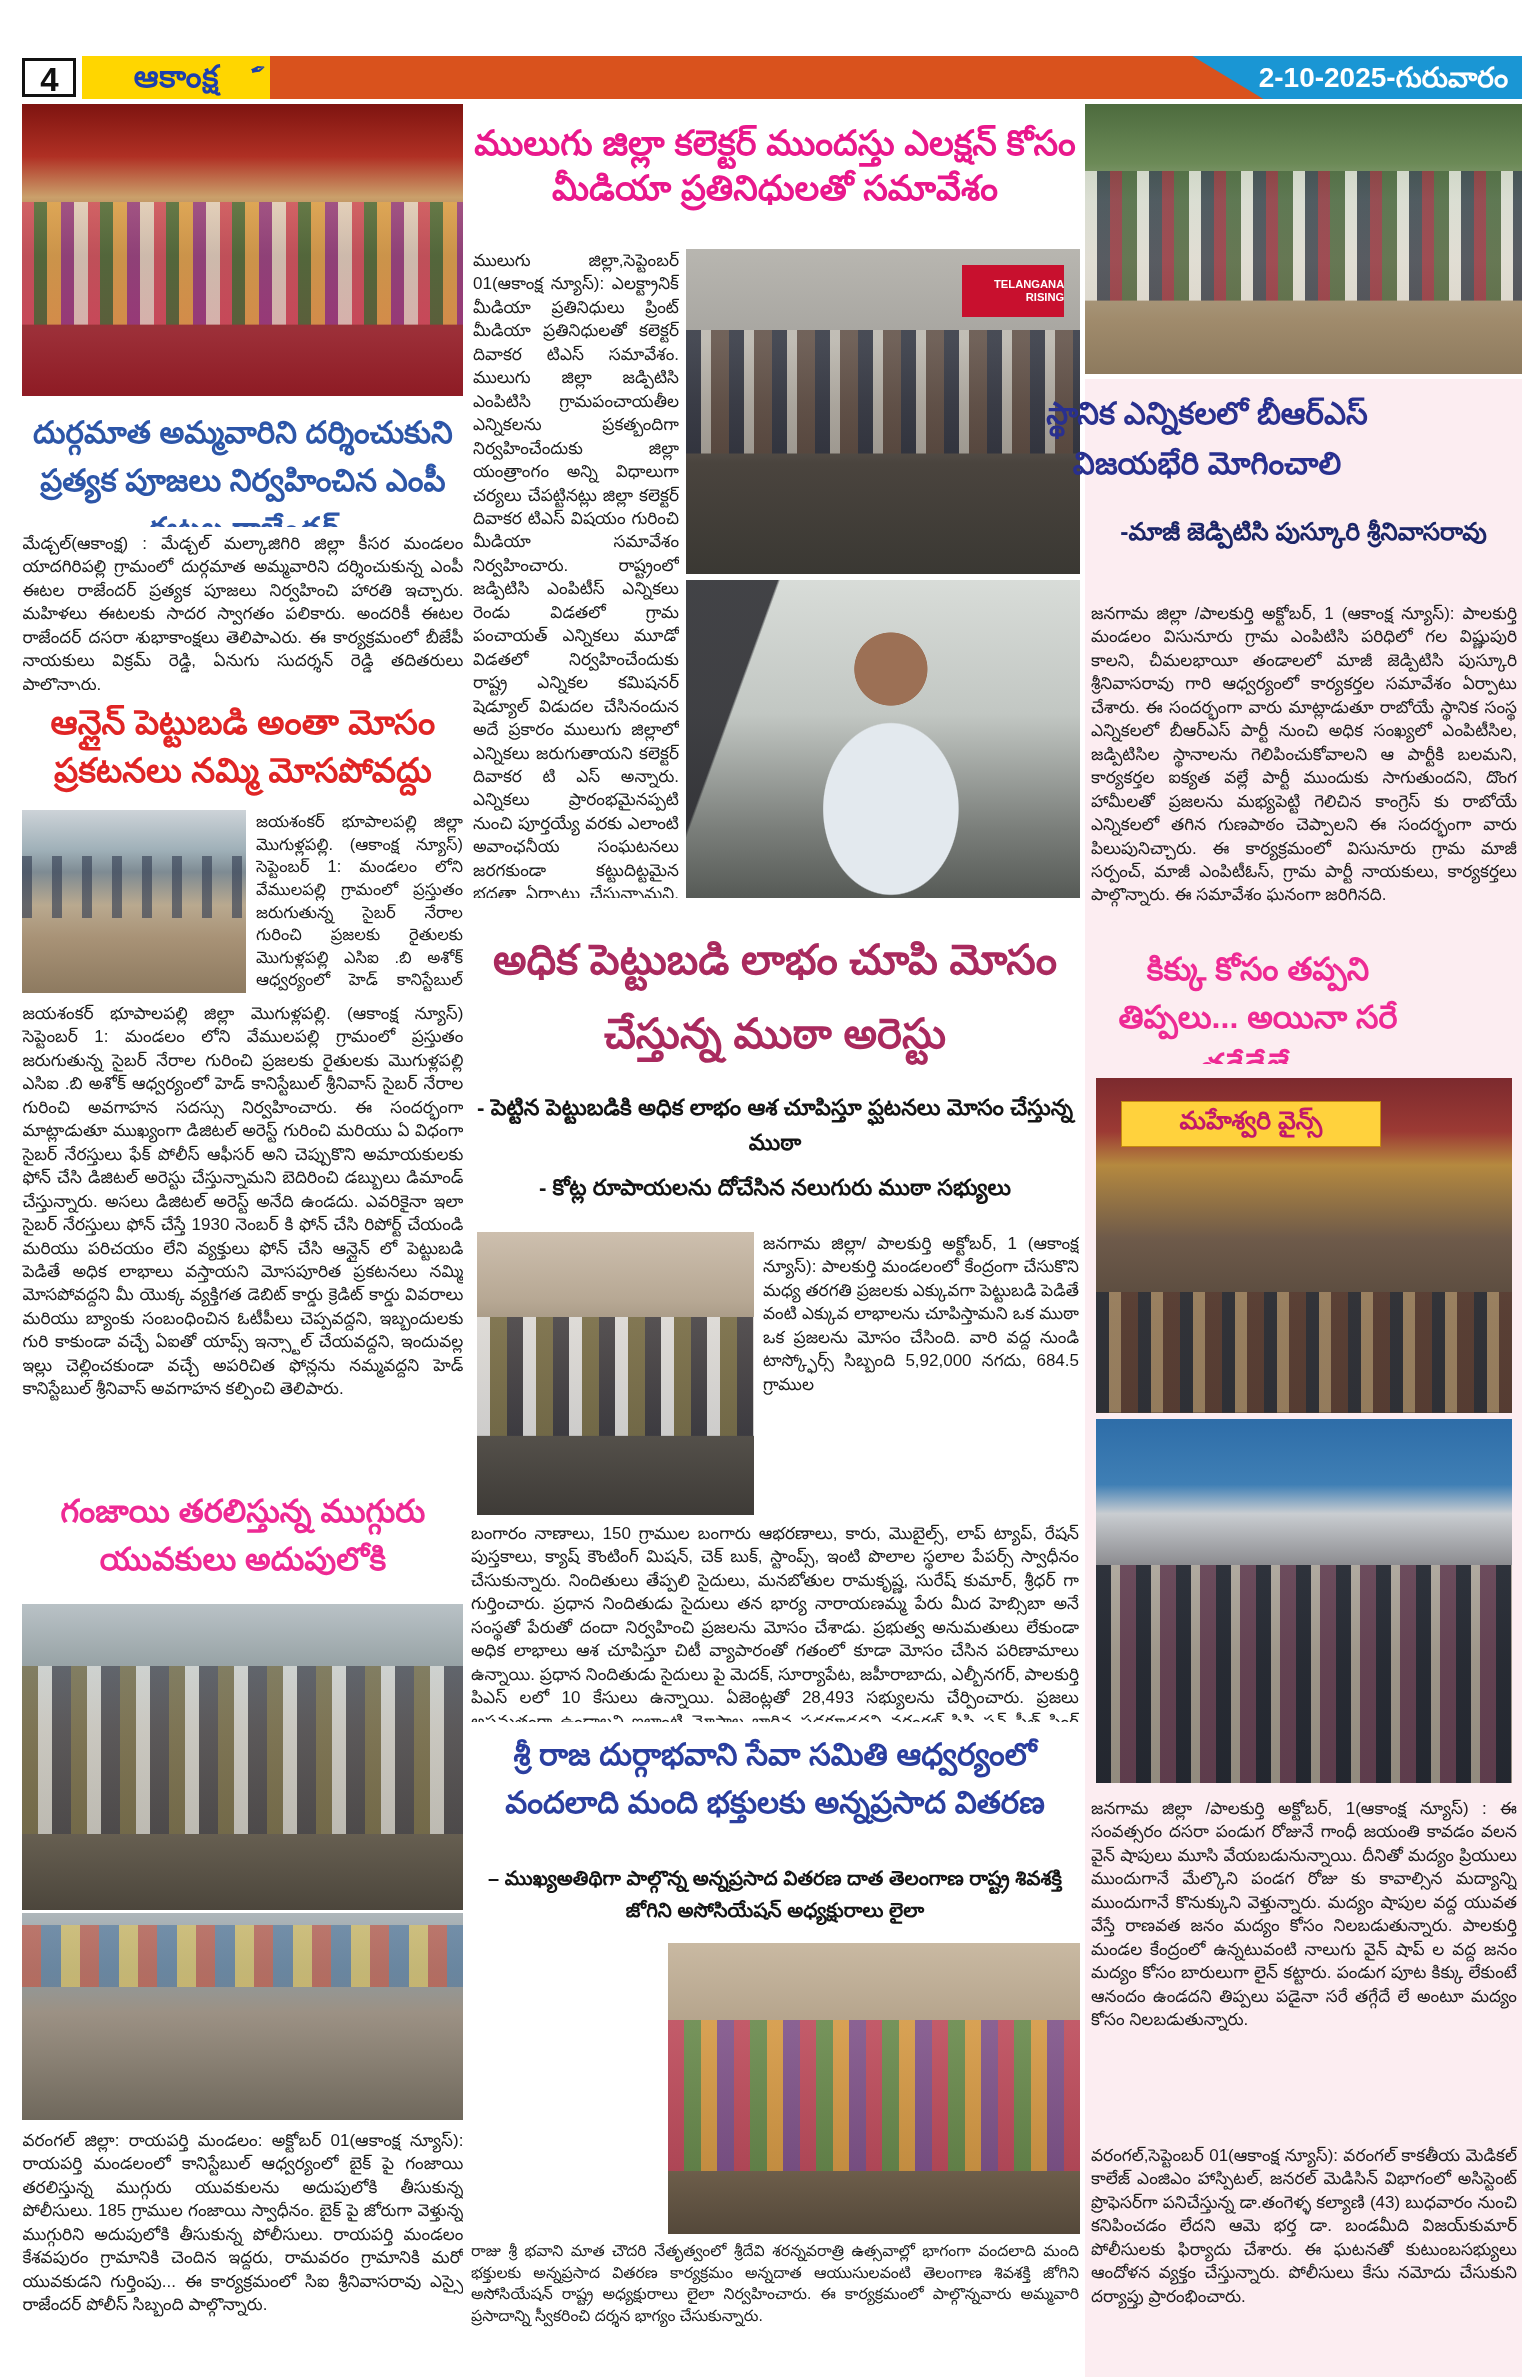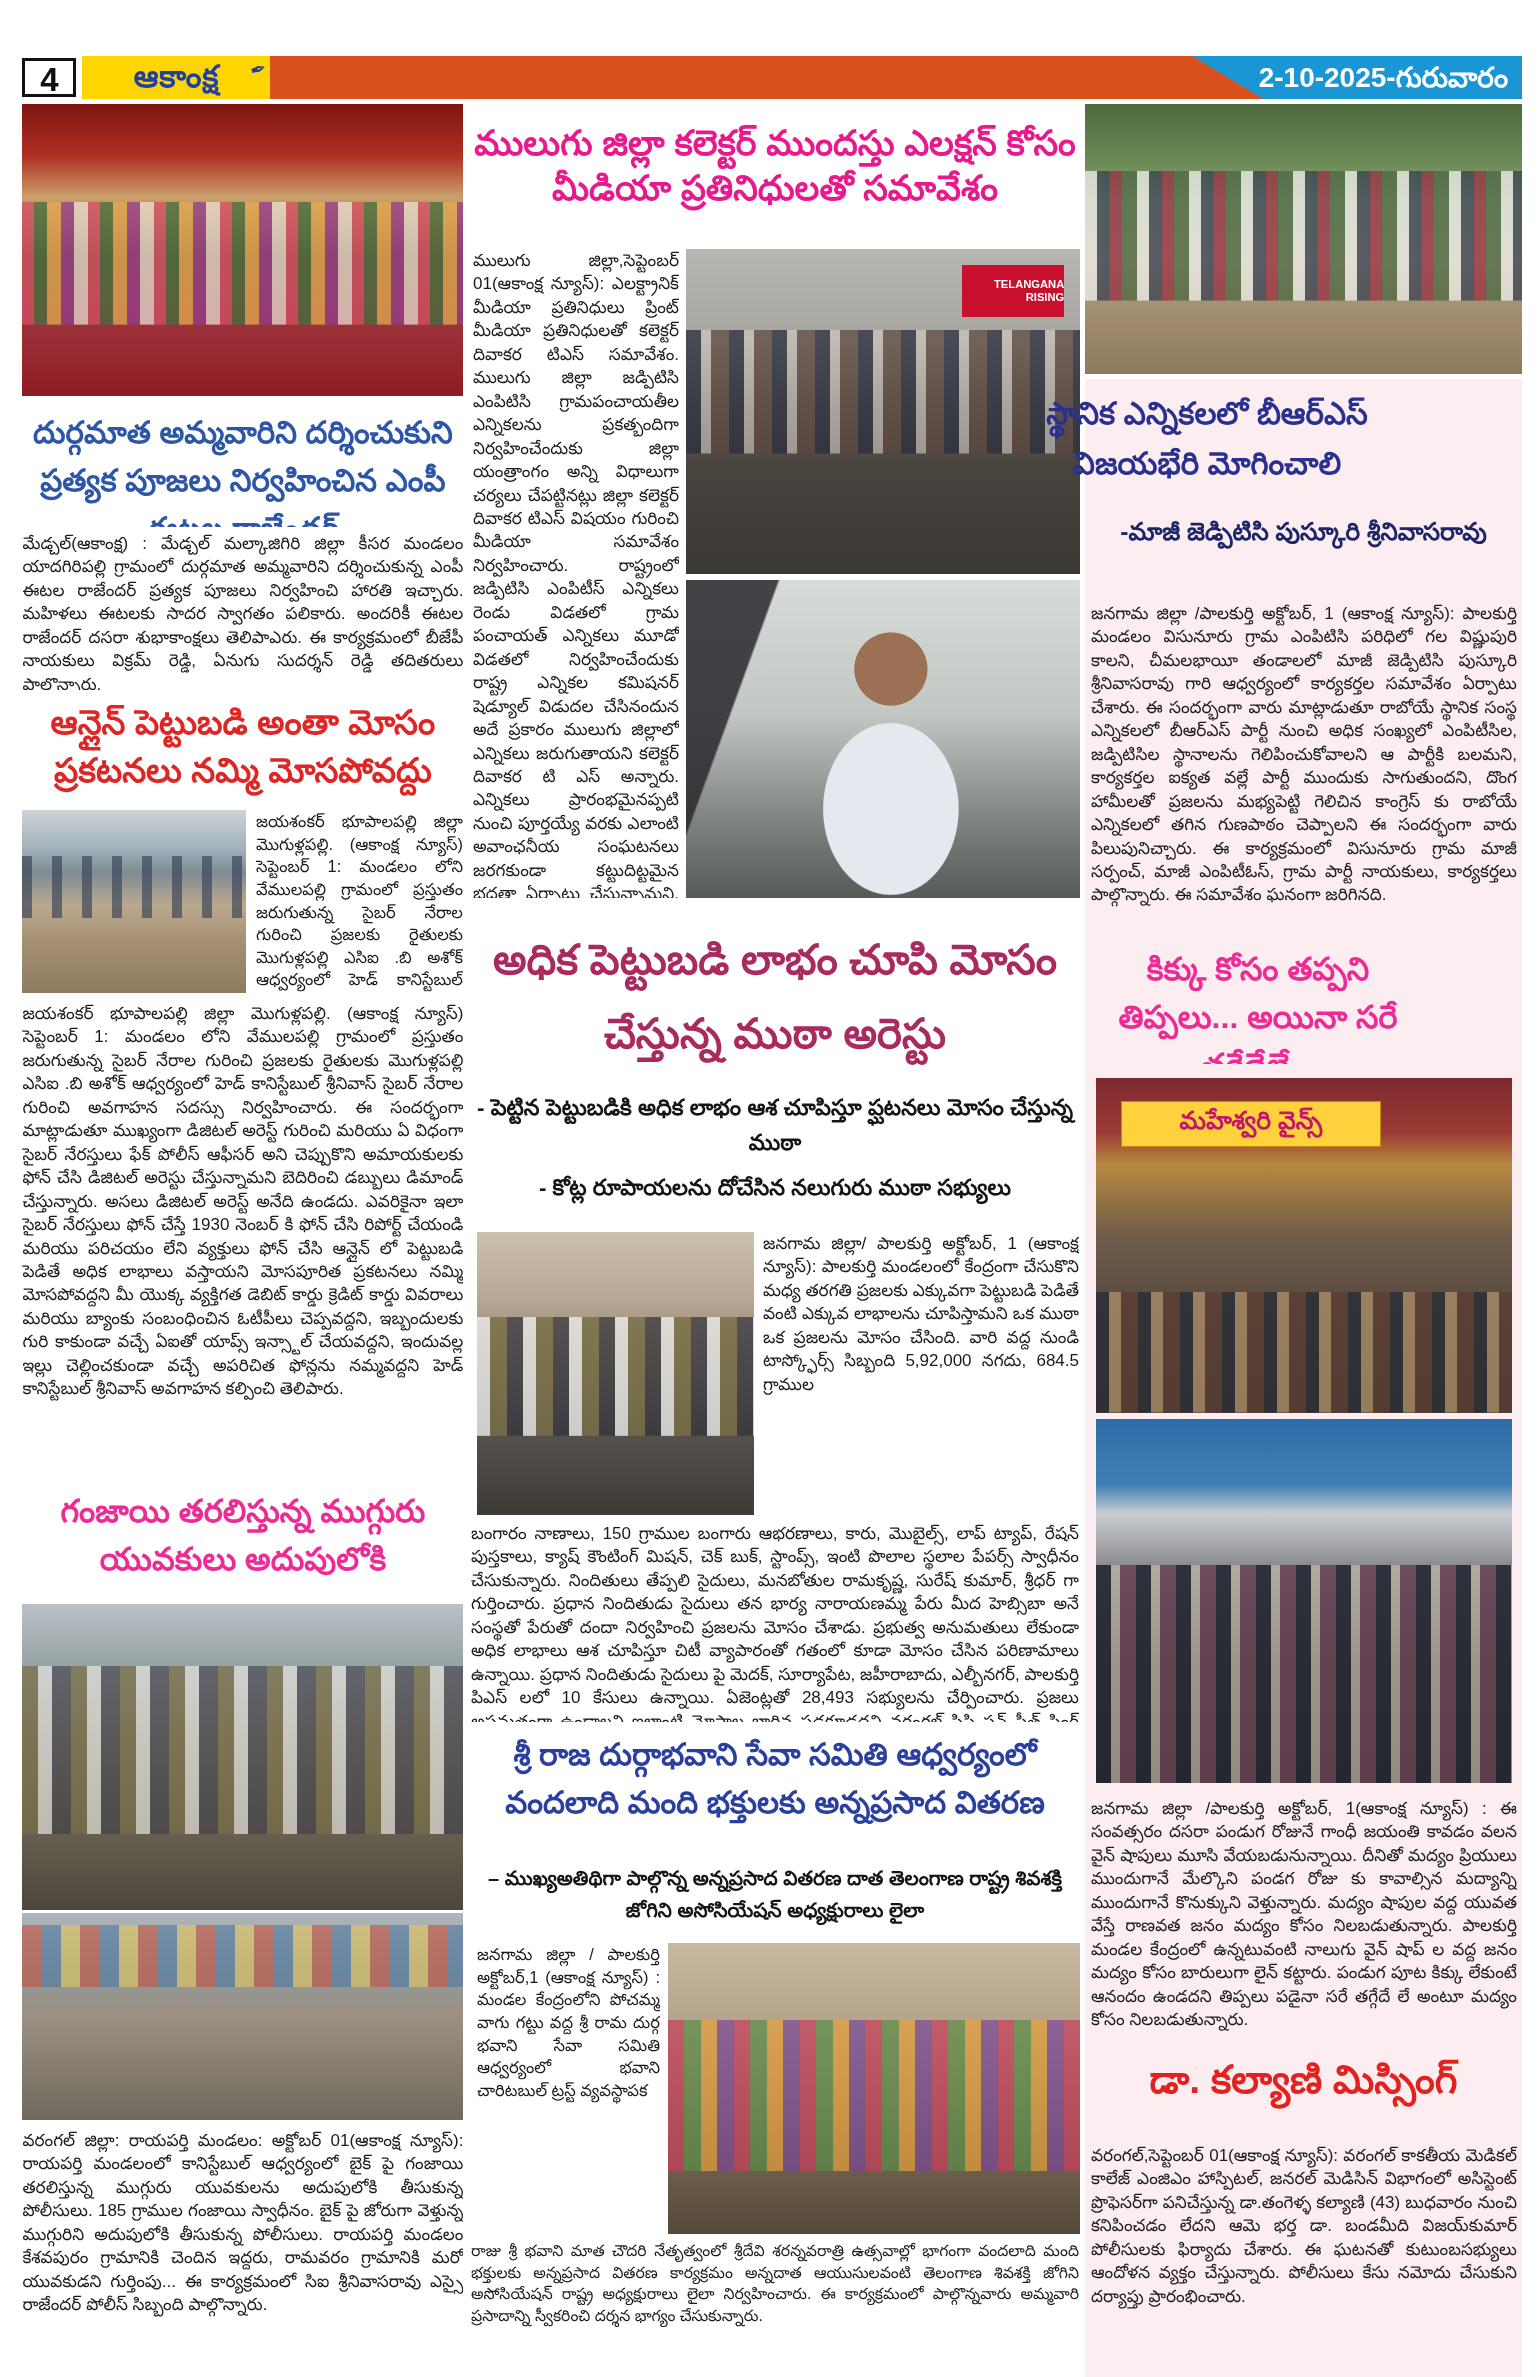--- a/index.html
+++ b/index.html
@@ -141,21 +141,20 @@
   <div class="ph ph-police-group" style="left:477px;top:1232px;width:277px;height:283px;"></div>
 
   <div class="bt" style="left:763px;top:1232px;width:316px;height:283px;">జనగామ జిల్లా/ పాలకుర్తి అక్టోబర్, 1 (ఆకాంక్ష న్యూస్): పాలకుర్తి మండలంలో కేంద్రంగా చేసుకొని మధ్య తరగతి ప్రజలకు ఎక్కువగా పెట్టుబడి పెడితే వంటి ఎక్కువ లాభాలను చూపిస్తామని ఒక ముఠా ఒక ప్రజలను మోసం చేసింది. వారి వద్ద నుండి టాస్క్ఫోర్స్ సిబ్బంది 5,92,000 నగదు, 684.5 గ్రాముల</div>
 
   <div class="bt" style="left:471px;top:1522px;width:608px;height:200px;">బంగారం నాణాలు, 150 గ్రాముల బంగారు ఆభరణాలు, కారు, మొబైల్స్, లాప్ ట్యాప్, రేషన్ పుస్తకాలు, క్యాష్ కౌంటింగ్ మిషన్, చెక్ బుక్, స్టాంప్స్, ఇంటి పొలాల స్థలాల పేపర్స్ స్వాధీనం చేసుకున్నారు. నిందితులు తేప్పలి సైదులు, మనబోతుల రామకృష్ణ, సురేష్ కుమార్, శ్రీధర్ గా గుర్తించారు. ప్రధాన నిందితుడు సైదులు తన భార్య నారాయణమ్మ పేరు మీద హెబ్సిబా అనే సంస్థతో పేరుతో దందా నిర్వహించి ప్రజలను మోసం చేశాడు. ప్రభుత్వ అనుమతులు లేకుండా అధిక లాభాలు ఆశ చూపిస్తూ చిటీ వ్యాపారంతో గతంలో కూడా మోసం చేసిన పరిణామాలు ఉన్నాయి. ప్రధాన నిందితుడు సైదులు పై మెదక్, సూర్యాపేట, జహీరాబాదు, ఎల్బీనగర్, పాలకుర్తి పిఎస్ లలో 10 కేసులు ఉన్నాయి. ఏజెంట్లతో 28,493 సభ్యులను చేర్పించారు. ప్రజలు అప్రమత్తంగా ఉండాలని ఇలాంటి మోసాల బారిన పడకూడదని వరంగల్ సిపి సన్ ప్రీత్ సింగ్ తెలిపారు.</div>
 
   <div class="hl hl-blue2" style="left:471px;top:1731px;width:608px;height:124px;">శ్రీ రాజ దుర్గాభవాని సేవా సమితి ఆధ్వర్యంలో వందలాది మంది భక్తులకు అన్నప్రసాద వితరణ</div>
 
   <div class="bullet" style="left:471px;top:1862px;width:608px;height:75px;font-size:20px;line-height:1.6;">– ముఖ్యఅతిథిగా పాల్గొన్న అన్నప్రసాద వితరణ దాత తెలంగాణ రాష్ట్ర శివశక్తి జోగిని అసోసియేషన్ అధ్యక్షురాలు లైలా</div>
 
-  <div class="bt" style="left:477px;top:1943px;width:183px;height:291px;font-size:16.4px;">జనగామ జిల్లా / పాలకుర్తి అక్టోబర్,1 (ఆకాంక్ష న్యూస్) : మండల కేంద్రంలోని పోచమ్మ వాగు గట్టు వద్ద శ్రీ రామ దుర్గ భవాని సేవా సమితి ఆధ్వర్యంలో భవాని చారిటబుల్ ట్రస్ట్ వ్యవస్థాపక</div>
 
   <div class="ph ph-food" style="left:668px;top:1943px;width:412px;height:291px;"></div>
 
   <div class="bt" style="left:471px;top:2240px;width:608px;height:125px;font-size:15.7px;">రాజు శ్రీ భవాని మాత చౌదరి నేతృత్వంలో శ్రీదేవి శరన్నవరాత్రి ఉత్సవాల్లో భాగంగా వందలాది మంది భక్తులకు అన్నప్రసాద వితరణ కార్యక్రమం అన్నదాత ఆయుసులవంటి తెలంగాణ శివశక్తి జోగిని అసోసియేషన్ రాష్ట్ర అధ్యక్షురాలు లైలా నిర్వహించారు. ఈ కార్యక్రమంలో పాల్గొన్నవారు అమ్మవారి ప్రసాదాన్ని స్వీకరించి దర్శన భాగ్యం చేసుకున్నారు.</div>
 
   <div class="ph ph-right-crowd" style="left:1085px;top:104px;width:437px;height:270px;"></div>
 
   <div class="pinkpanel" style="left:1085px;top:379px;width:437px;height:1999px;"></div>
 
   <div class="hl hl-navy" style="left:1023px;top:389px;width:368px;height:112px;">స్థానిక ఎన్నికలలో బీఆర్ఎస్ విజయభేరి మోగించాలి</div>
@@ -167,18 +166,17 @@
   <div class="hl hl-pink" style="left:1085px;top:945px;width:346px;height:119px;">కిక్కు కోసం తప్పని తిప్పలు... అయినా సరే తగ్గేదేలే...</div>
 
   <div class="ph ph-wine" style="left:1096px;top:1078px;width:416px;height:335px;">
     <div class="signboard">మహేశ్వరి వైన్స్</div>
   </div>
 
   <div class="ph ph-wine2" style="left:1096px;top:1419px;width:416px;height:364px;"></div>
 
   <div class="bt" style="left:1091px;top:1797px;width:426px;height:245px;font-size:17px;">జనగామ జిల్లా /పాలకుర్తి అక్టోబర్, 1(ఆకాంక్ష న్యూస్) : ఈ సంవత్సరం దసరా పండుగ రోజునే గాంధీ జయంతి కావడం వలన వైన్ షాపులు మూసి వేయబడునున్నాయి. దీనితో మద్యం ప్రియులు ముందుగానే మేల్కొని పండగ రోజు కు కావాల్సిన మద్యాన్ని ముందుగానే కొనుక్కుని వెళ్తున్నారు. మద్యం షాపుల వద్ద యువత వేస్తే రాణవత జనం మద్యం కోసం నిలబడుతున్నారు. పాలకుర్తి మండల కేంద్రంలో ఉన్నటువంటి నాలుగు వైన్ షాప్ ల వద్ద జనం మద్యం కోసం బారులుగా లైన్ కట్టారు. పండుగ పూట కిక్కు లేకుంటే ఆనందం ఉండదని తిప్పలు పడైనా సరే తగ్గేదే లే అంటూ మద్యం కోసం నిలబడుతున్నారు.</div>
 
-  <div class="hl hl-red2" style="left:1085px;top:2055px;width:437px;height:75px;">డా. కల్యాణి మిస్సింగ్</div>
 
   <div class="bt" style="left:1091px;top:2144px;width:426px;height:221px;font-size:17px;">వరంగల్,సెప్టెంబర్ 01(ఆకాంక్ష న్యూస్): వరంగల్ కాకతీయ మెడికల్ కాలేజ్ ఎంజిఎం హాస్పిటల్, జనరల్ మెడిసిన్ విభాగంలో అసిస్టెంట్ ప్రొఫెసర్‌గా పనిచేస్తున్న డా.తంగెళ్ళ కల్యాణి (43) బుధవారం నుంచి కనిపించడం లేదని ఆమె భర్త డా. బండమీది విజయ్‌కుమార్ పోలీసులకు ఫిర్యాదు చేశారు. ఈ ఘటనతో కుటుంబసభ్యులు ఆందోళన వ్యక్తం చేస్తున్నారు. పోలీసులు కేసు నమోదు చేసుకుని దర్యాప్తు ప్రారంభించారు.</div>
 
 </div>
 
 
 </body></html>

